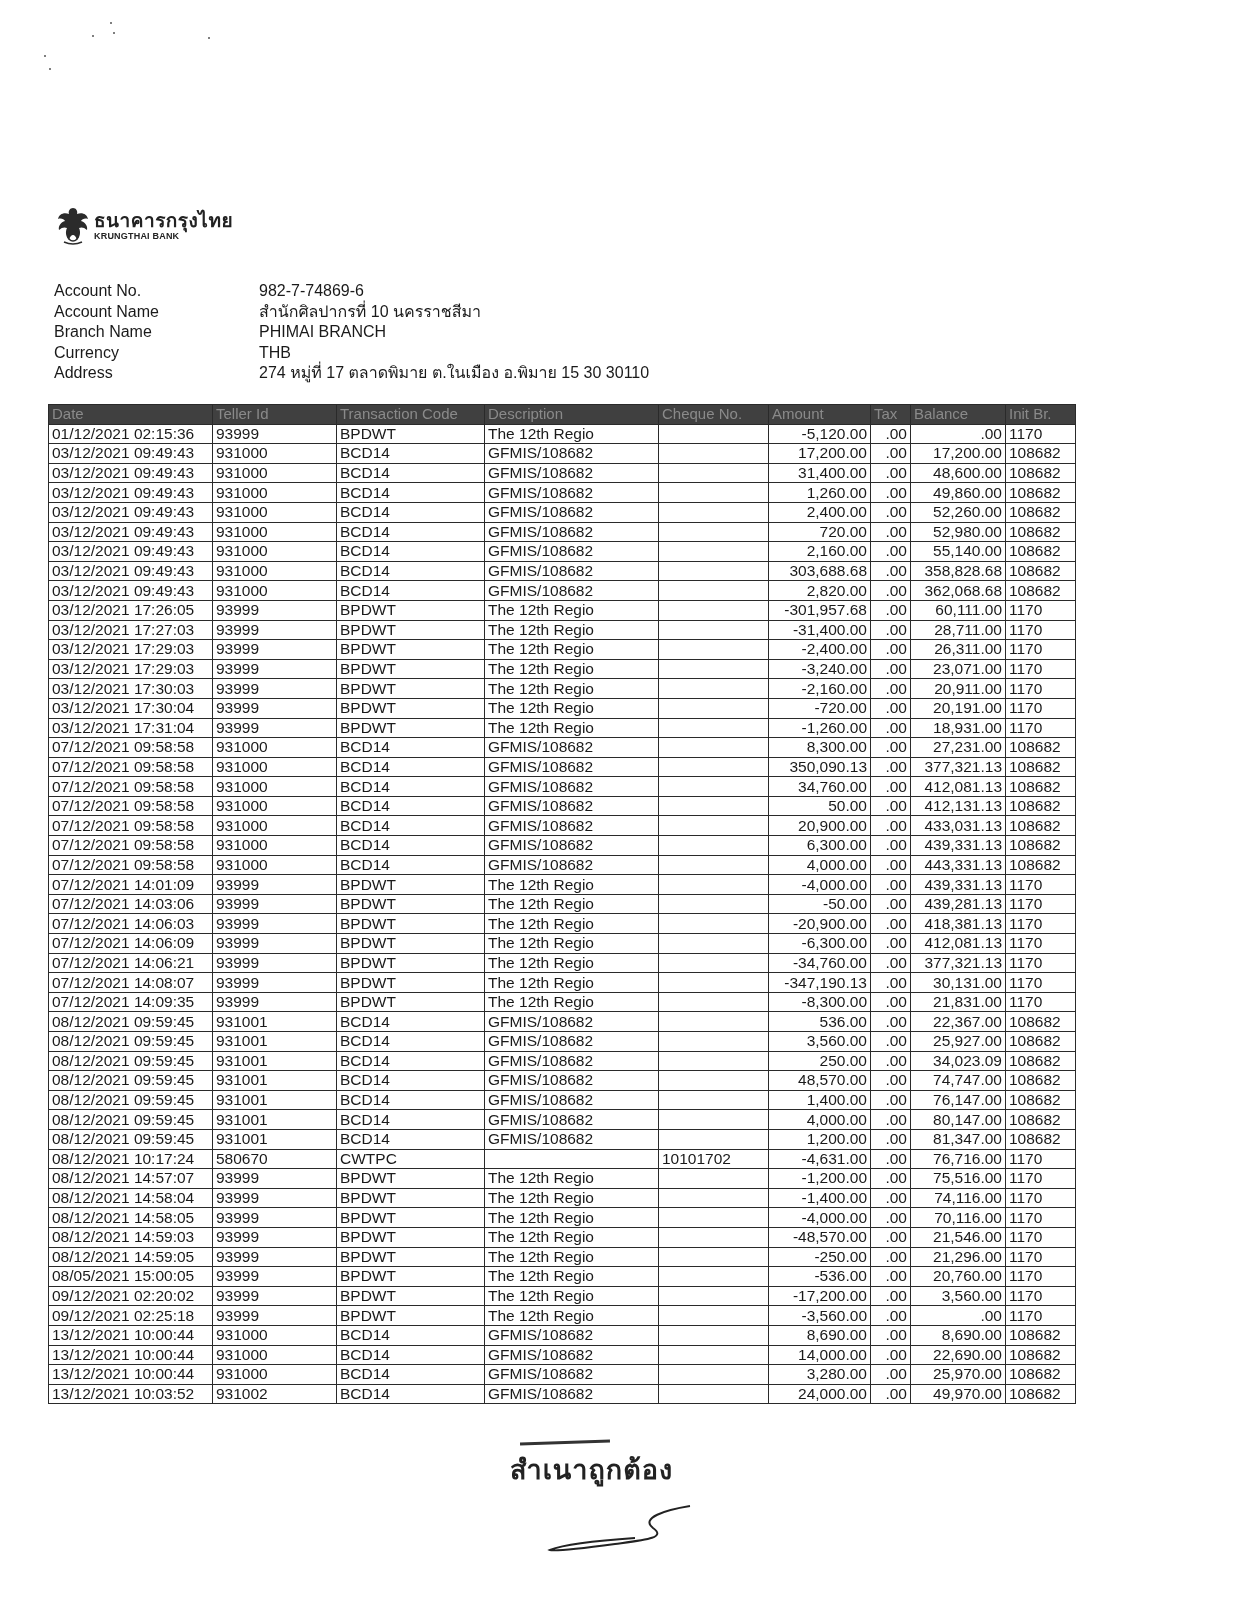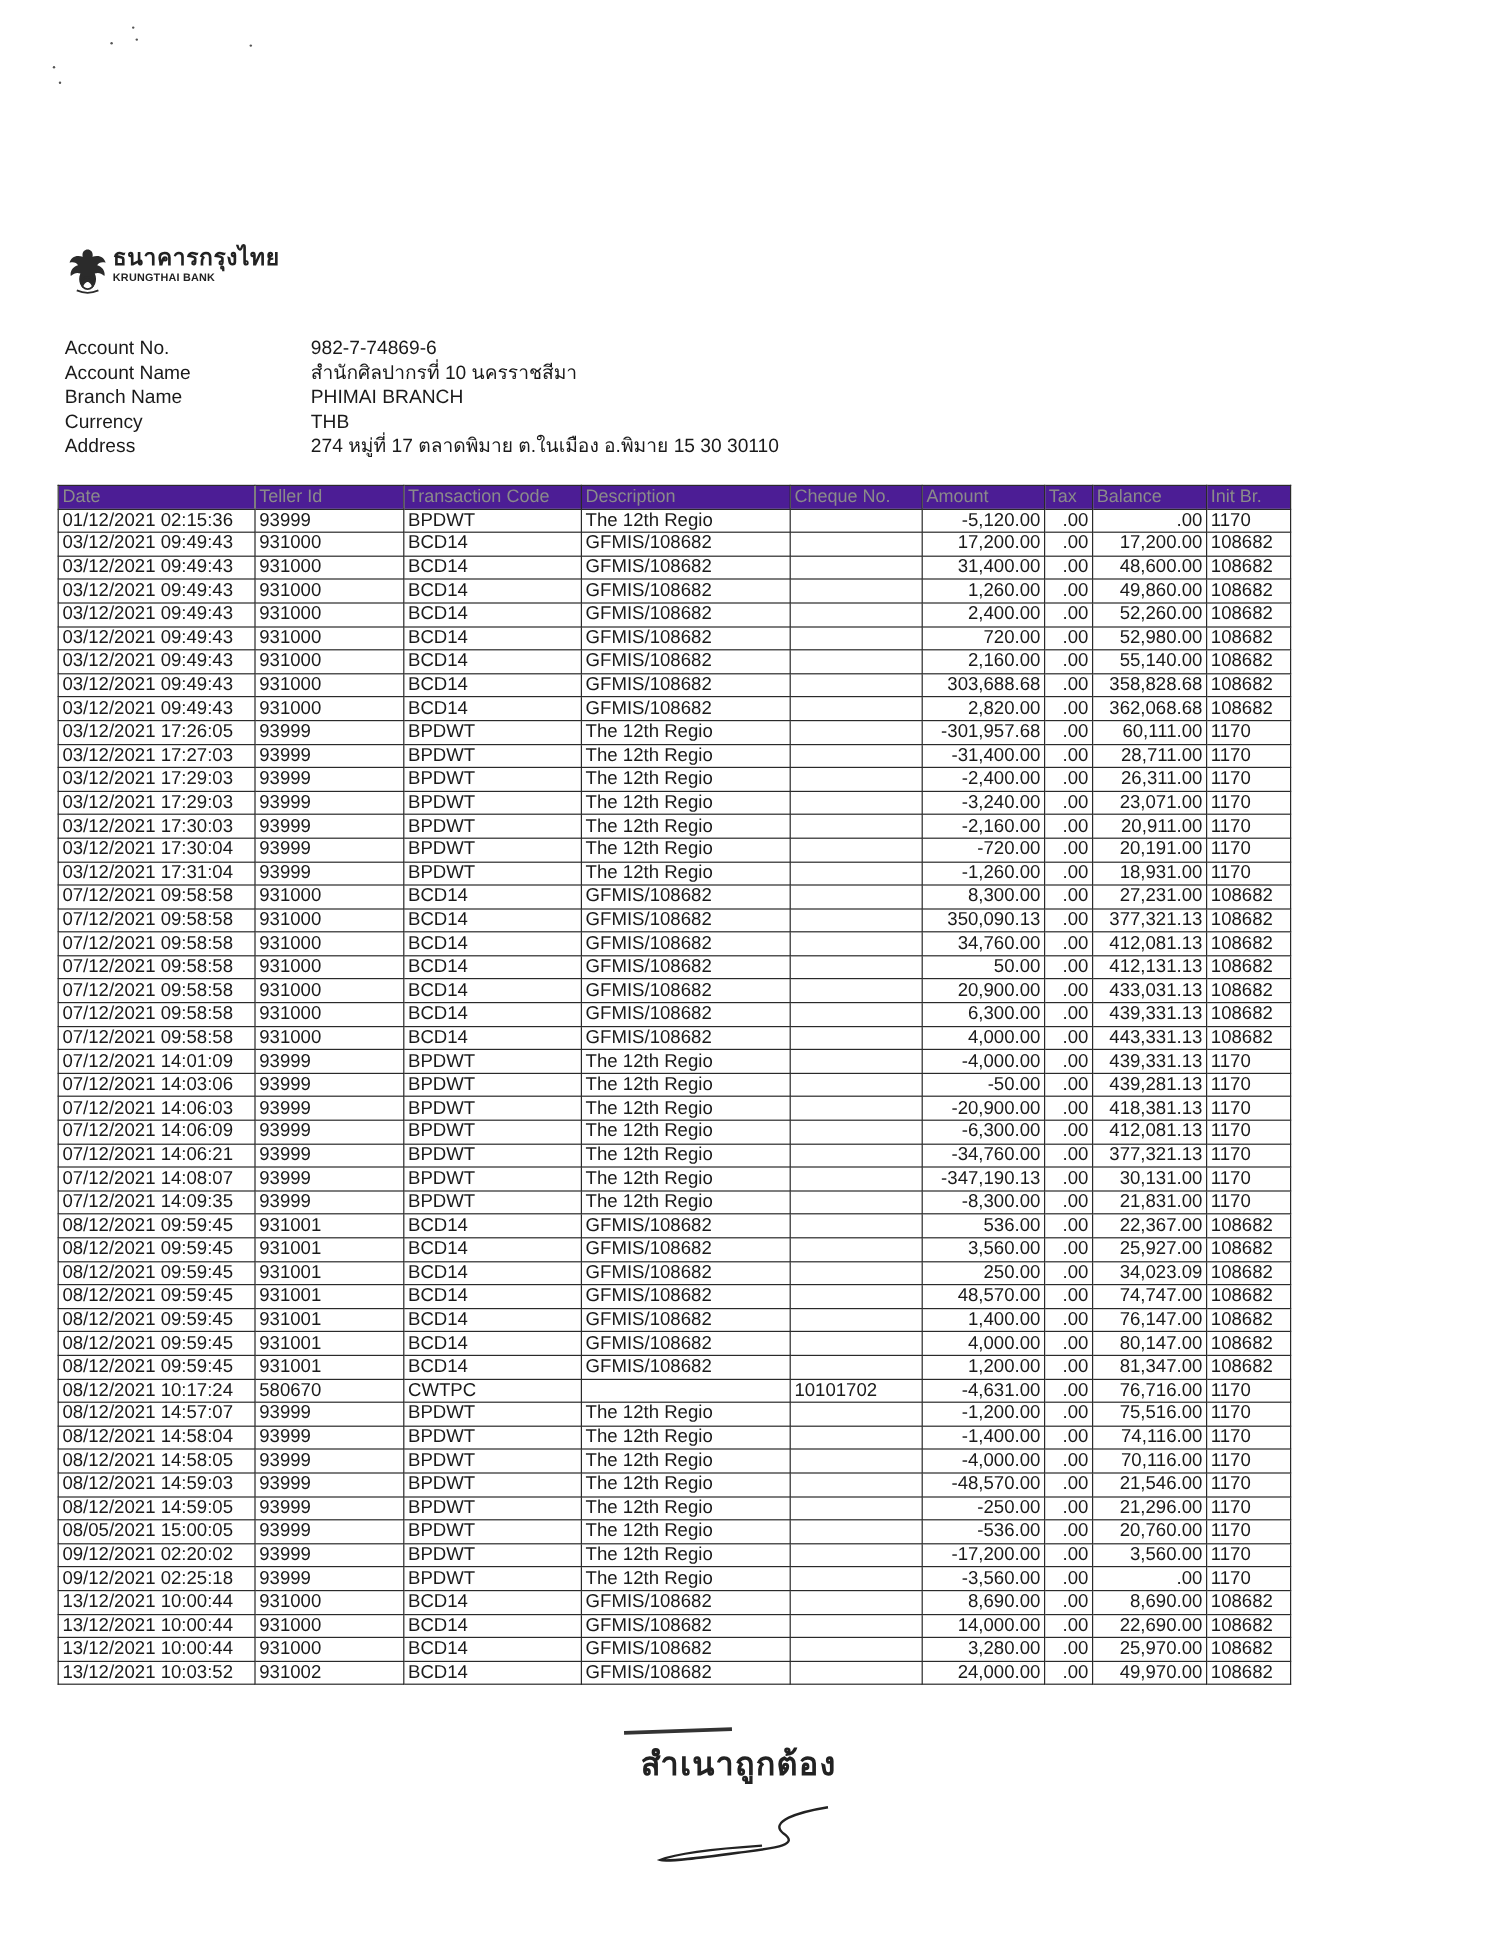--- a/index.html
+++ b/index.html
@@ -2,56 +2,56 @@
 <html><head>
 <meta charset="utf-8">
 <style>
   html, body { margin: 0; padding: 0; background: #ffffff; }
   body {
     width: 1239px; height: 1614px; position: relative; overflow: hidden;
     font-family: "Liberation Sans", sans-serif; color: #1a1a1a;
   }
   .specks span { position: absolute; width: 2px; height: 2px; background: #555; border-radius: 1px; }
 
-  .logo { position: absolute; left: 56px; top: 206px; display: flex; align-items: flex-start; gap: 4px; }
+  .logo { position: absolute; left: 56px; top: 206px; display: flex; align-items: center; gap: 4px; }
   .logo-mark { width: 34px; height: 40px; }
   .logo-text { display: flex; flex-direction: column; line-height: 1; }
   .logo-th { font-size: 19px; font-weight: bold; color: #222; letter-spacing: 0.5px; }
   .logo-en { font-size: 9px; font-weight: bold; color: #222; margin-top: 2px; letter-spacing: 0.2px; }
 
   .info { position: absolute; left: 54px; top: 281px; font-size: 16px; line-height: 20.6px; }
   .info-row { display: flex; gap: 40px; }
   .info-label { width: 165px; }
   .info-value { }
 
   table.stmt {
     position: absolute; left: 48px; top: 404px;
     border-collapse: collapse; table-layout: fixed;
     font-size: 15.5px; width: 1027px;
   }
   table.stmt th, table.stmt td {
     border: 1.5px solid #2a2a2a; padding: 0 3px; height: 18.6px; line-height: 18px;
     white-space: nowrap; overflow: hidden;
   }
   table.stmt th {
-    background: #4c1d95; color: #8a8a8a; font-weight: normal; text-align: left;
+    background: #404040; color: #8a8a8a; font-weight: normal; text-align: left;
     font-family: "Liberation Sans Narrow", "Liberation Sans", sans-serif; font-size: 15px;
   }
   td.num { text-align: right; }
   col.c-date { width: 164px; }
   col.c-teller { width: 124px; }
   col.c-code { width: 148px; }
   col.c-desc { width: 174px; }
   col.c-cheque { width: 110px; }
   col.c-amount { width: 102px; }
   col.c-tax { width: 40px; }
   col.c-bal { width: 95px; }
   col.c-br { width: 70px; }
   .stamp-bar { position: absolute; left: 520px; top: 1441px; width: 90px; height: 3px; background: #333; transform: rotate(-2deg); }
-  .stamp-text { position: absolute; left: 510px; top: 1448px; font-size: 27px; font-weight: bold; color: #222; letter-spacing: 1px; font-family: "DejaVu Sans", sans-serif; margin-left: 24px; }
+  .stamp-text { position: absolute; left: 510px; top: 1448px; font-size: 27px; font-weight: bold; color: #222; letter-spacing: 1px; font-family: "DejaVu Sans", sans-serif; }
   .signature { position: absolute; left: 545px; top: 1498px; width: 160px; height: 60px; }
 </style>
 </head>
 <body>
 
 <div class="specks">
   <span style="left:92px;top:35px"></span>
   <span style="left:110px;top:22px"></span>
   <span style="left:113px;top:32px"></span>
   <span style="left:208px;top:37px"></span>

